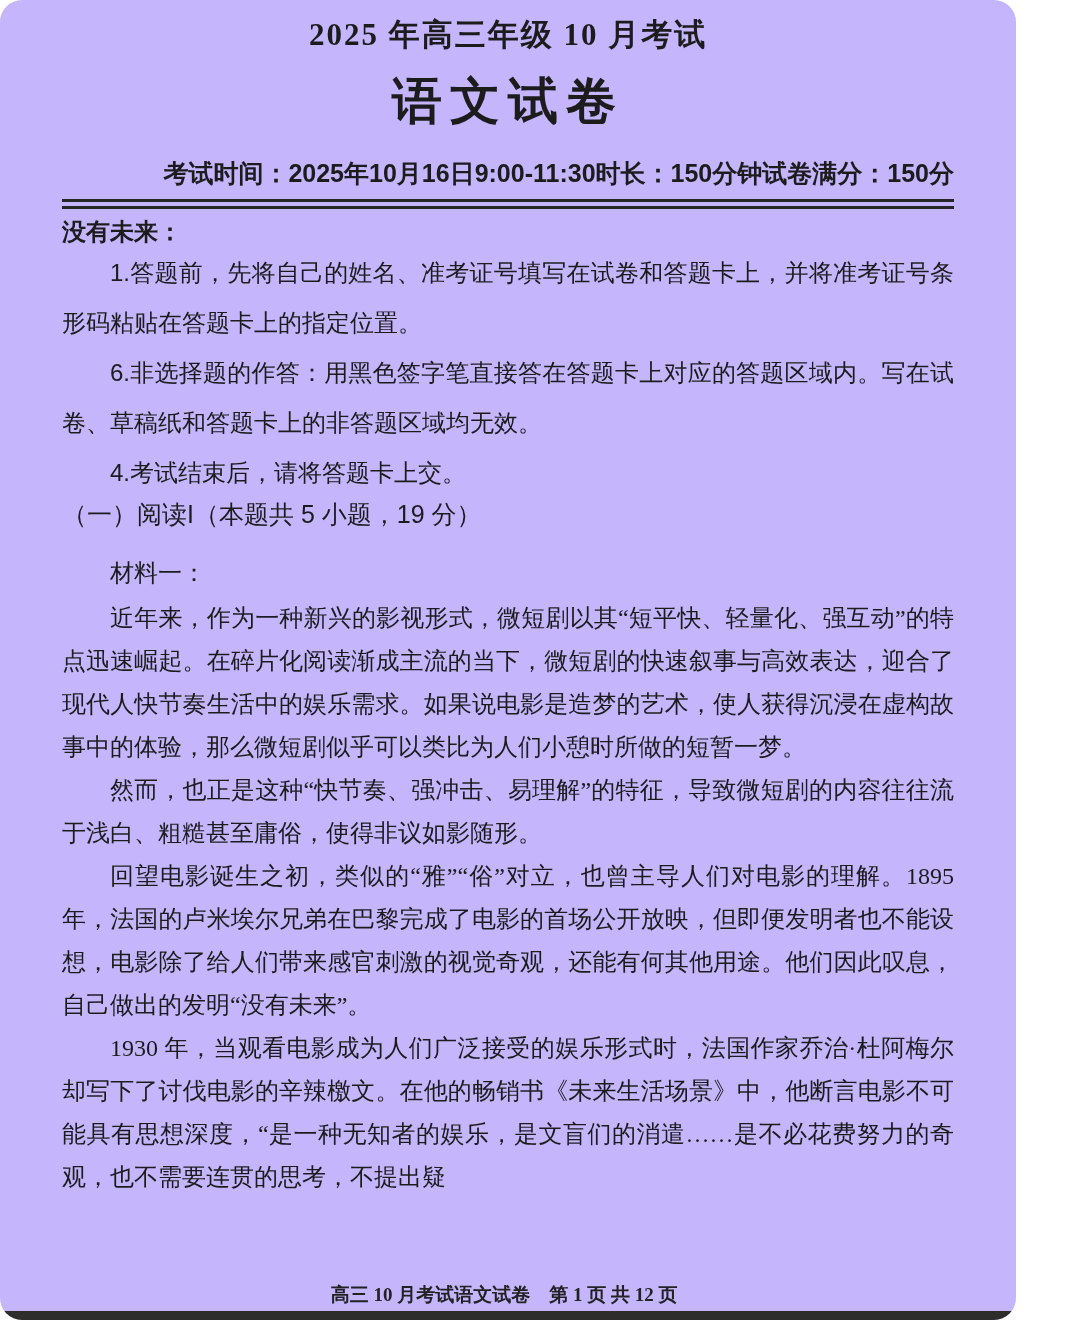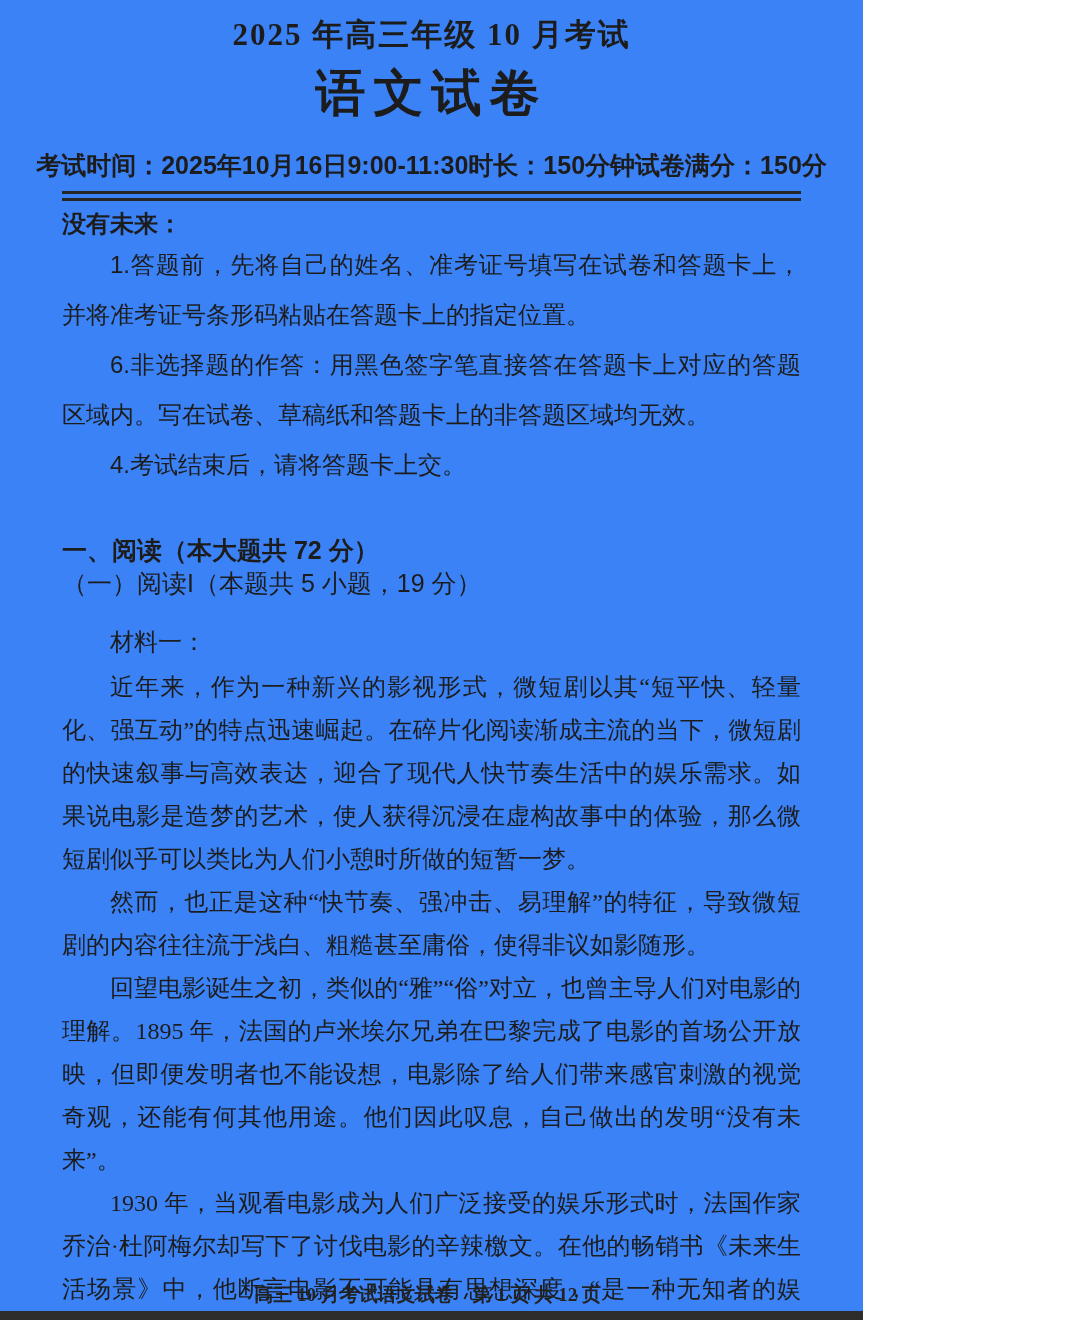--- a/index.html
+++ b/index.html
@@ -1,46 +1,47 @@
 <!DOCTYPE html>
 <html><head>
 <meta charset="utf-8">
 <style>
   html, body { margin: 0; padding: 0; }
   .page {
     position: relative;
-    width: 863px;
+    width: 1016px;
     height: 1320px;
-    background: #3b82f6;
+    background: #c4b5fd;
     color: #1c1c1c;
     overflow: hidden;
     font-family: "Liberation Serif", serif;
+    border-radius: 22px;
   }
   .content {
     padding: 6px 62px 0 62px;
   }
   .exam-title {
     margin-top: 8px;
     text-align: center;
     font-size: 31px;
     font-weight: bold;
     letter-spacing: 2px;
     font-family: "Liberation Serif", serif;
   }
   .paper-title {
-    margin-top: 4px;
+    margin-top: 12px;
     text-align: center;
     font-size: 50px;
     font-weight: bold;
     letter-spacing: 8px;
     font-family: "Liberation Sans", sans-serif;
   }
   .info-row {
     display: flex;
-    justify-content: center;
+    justify-content: flex-end;
     align-items: baseline;
     margin-top: 22px;
     font-size: 25px;
     font-weight: bold;
     font-family: "Liberation Sans", sans-serif;
     white-space: nowrap;
   }
   .rule-double {
     margin-top: 9px;
     height: 4px;
@@ -130,21 +131,20 @@
 
     <div class="rule-double"></div>
 
     <div class="notes-heading">没有未来：</div>
     <div class="notes-list">
       <p class="note-item">1.答题前，先将自己的姓名、准考证号填写在试卷和答题卡上，并将准考证号条形码粘贴在答题卡上的指定位置。</p>
       <p class="note-item">6.非选择题的作答：用黑色签字笔直接答在答题卡上对应的答题区域内。写在试卷、草稿纸和答题卡上的非答题区域均无效。</p>
       <p class="note-item">4.考试结束后，请将答题卡上交。</p>
     </div>
 
-    <div class="part-heading">一、阅读（本大题共 72 分）</div>
     <div class="sub-heading">（一）阅读I（本题共 5 小题，19 分）</div>
     <div class="material-label">材料一：</div>
 
     <div class="passage">
       <p class="body-para">近年来，作为一种新兴的影视形式，微短剧以其“短平快、轻量化、强互动”的特点迅速崛起。在碎片化阅读渐成主流的当下，微短剧的快速叙事与高效表达，迎合了现代人快节奏生活中的娱乐需求。如果说电影是造梦的艺术，使人获得沉浸在虚构故事中的体验，那么微短剧似乎可以类比为人们小憩时所做的短暂一梦。</p>
       <p class="body-para">然而，也正是这种“快节奏、强冲击、易理解”的特征，导致微短剧的内容往往流于浅白、粗糙甚至庸俗，使得非议如影随形。</p>
       <p class="body-para">回望电影诞生之初，类似的“雅”“俗”对立，也曾主导人们对电影的理解。1895 年，法国的卢米埃尔兄弟在巴黎完成了电影的首场公开放映，但即便发明者也不能设想，电影除了给人们带来感官刺激的视觉奇观，还能有何其他用途。他们因此叹息，自己做出的发明“没有未来”。</p>
       <p class="body-para">1930 年，当观看电影成为人们广泛接受的娱乐形式时，法国作家乔治·杜阿梅尔却写下了讨伐电影的辛辣檄文。在他的畅销书《未来生活场景》中，他断言电影不可能具有思想深度，“是一种无知者的娱乐，是文盲们的消遣……是不必花费努力的奇观，也不需要连贯的思考，不提出疑</p>
     </div>
 

